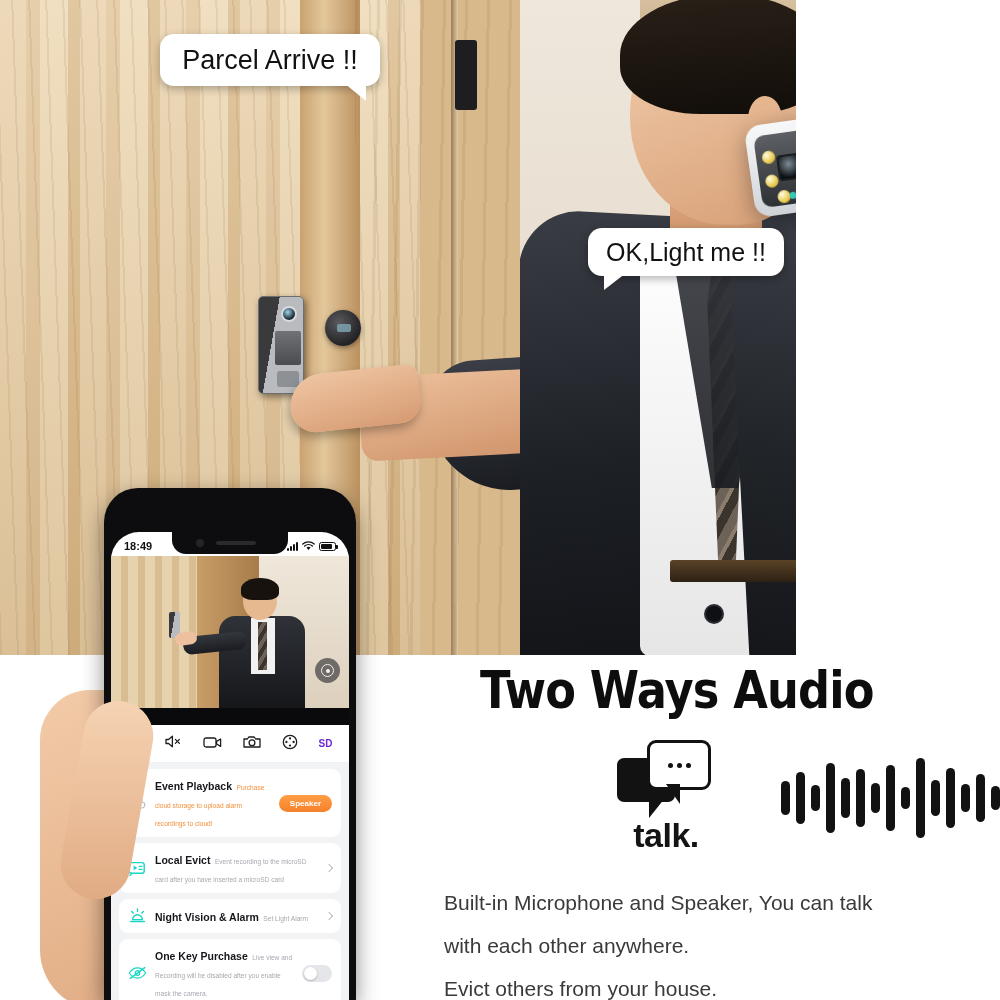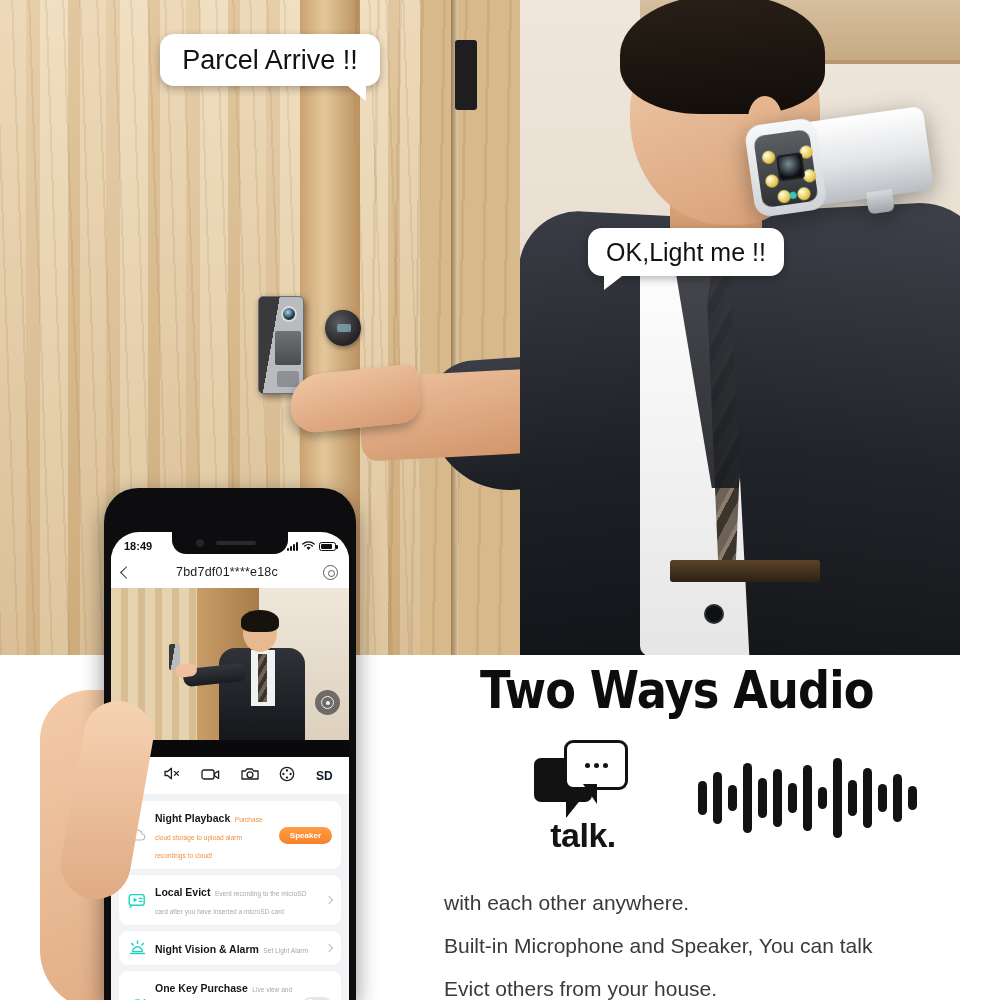--- a/index.html
+++ b/index.html
@@ -7,21 +7,21 @@
   body {
     font-family: "Liberation Sans", sans-serif;
     background: #ffffff;
     position: relative;
   }
 
   
   .photo-scene {
     position: absolute;
     left: 0; top: 0;
-    width: 960px; height: 655px;
+    width: 796px; height: 655px;
     overflow: hidden;
     background: #d8b98c;
   }
   
   .wall-left {
     position: absolute; left: 0; top: 0; width: 420px; height: 655px;
     background:
       repeating-linear-gradient(90deg,
         #e8cfa6 0px, #e8cfa6 26px,
         #dfc194 26px, #dfc194 40px,
@@ -437,21 +437,21 @@
   }
 
   .ctrl-row{
     height:38px;
     display:flex; align-items:center; justify-content:space-around;
     background:#fff;
     border-bottom:1px solid #f0f0f0;
     padding:0 6px;
   }
   .ctrl-row .ci{ color:#1d1d1d; }
-  .ctrl-sd{ font-size:12px; font-weight:bold; color:#0f172a; }
+  .ctrl-sd{ font-size:10px; font-weight:bold; color:#6d28d9; }
 
   .settings-list{
     background:#f2f3f5;
     padding:6px 8px 0 8px;
     height:239px;
   }
   .setting-card{
     background:#fff;
     border-radius:9px;
     margin-bottom:6px;
@@ -502,21 +502,21 @@
     font-size:52px;
     letter-spacing:-1px;
     color:#0d0d0d;
     transform: scaleX(.86);
     transform-origin: left center;
     white-space:nowrap;
     margin-left:40px;
   }
   .feature-icons{
     display:flex; align-items:center; gap:66px;
-    margin-top:20px; margin-left:94px;
+    margin-top:20px; margin-left:94px;justify-content:flex-end;
   }
   .talk-icon{ width:98px; }
   .talk-bubbles{ position:relative; width:96px; height:72px; }
   .bub-back{
     position:absolute; left:0; top:18px; width:58px;height:44px;
     background:#121212; border-radius:7px;
   }
   .bub-back::after{
     content:""; position:absolute; left:32px; bottom:-16px;
     border-style:solid; border-width:20px 16px 0 0;
@@ -636,25 +636,20 @@
           <path d="M6.5 9 L4.4 6.6 a3.2 3.2 0 0 1 4.2 0 Z" fill="#111"></path>
           <path d="M2.6 5 a6 6 0 0 1 7.8 0" stroke="#111" stroke-width="1.3" fill="none" stroke-linecap="round"></path>
           <path d="M0.8 3 a8.6 8.6 0 0 1 11.4 0" stroke="#111" stroke-width="1.3" fill="none" stroke-linecap="round"></path>
         </svg>
         <span class="batt">
             <i></i>
           </span>
       </span>
     </div>
 
-    <div class="app-header">
-      <span class="chev-back"></span>
-      <span class="title">7bd7df01****e18c</span>
-      <span class="gear-ic"></span>
-    </div>
 
 
     <div class="video-feed">
       <div class="vf-wall"></div>
       <div class="vf-door"></div>
       <div class="vf-right"></div>
       <div class="vf-doorbell"></div>
       <div class="vf-man-body"></div>
       <div class="vf-man-shirt"></div>
       <div class="vf-man-tie"></div>
@@ -712,21 +707,21 @@
 
     <div class="settings-list">
 
       <div class="setting-card">
         <span class="s-ic">
           <svg width="19" height="14" viewBox="0 0 19 14">
             <path d="M5 12 a3.6 3.6 0 0 1 .4-7.2 a4.6 4.6 0 0 1 8.7 1.2 a3 3 0 0 1-.6 6 Z" fill="none" stroke="#b9bcc2" stroke-width="1.2" stroke-linejoin="round"></path>
           </svg>
         </span>
         <span class="s-txt">
-          <span class="s-title">Night Playback</span>
+          <span class="s-title">Event Playback</span>
           <span class="s-sub orange">Purchase cloud storage to upload alarm recordings to cloud!</span>
         </span>
         <span class="btn-purchase">Speaker</span>
       </div>
 
       <div class="setting-card">
         <span class="s-ic">
           <svg width="19" height="15" viewBox="0 0 19 15">
             <rect x="1.2" y="1.6" width="15" height="10.6" rx="2.2" fill="none" stroke="#19d5c4" stroke-width="1.4"></rect>
             <path d="M3.8 12.2 L2 14.4" stroke="#19d5c4" stroke-width="1.4" stroke-linecap="round"></path>
@@ -811,17 +806,17 @@
         <b style="height: 80px;"></b>
         <b style="height: 36px;"></b>
         <b style="height: 60px;"></b>
         <b style="height: 28px;"></b>
         <b style="height: 48px;"></b>
         <b style="height: 24px;"></b>
       </div>
   </div>
 
   <div class="feature-body">
+    <p>Built-in Microphone and Speaker, You can talk</p>
     <p>with each other anywhere.</p>
-    <p>Built-in Microphone and Speaker, You can talk</p>
     <p>Evict others from your house.</p>
   </div>
 </div>
 
 </body></html>

